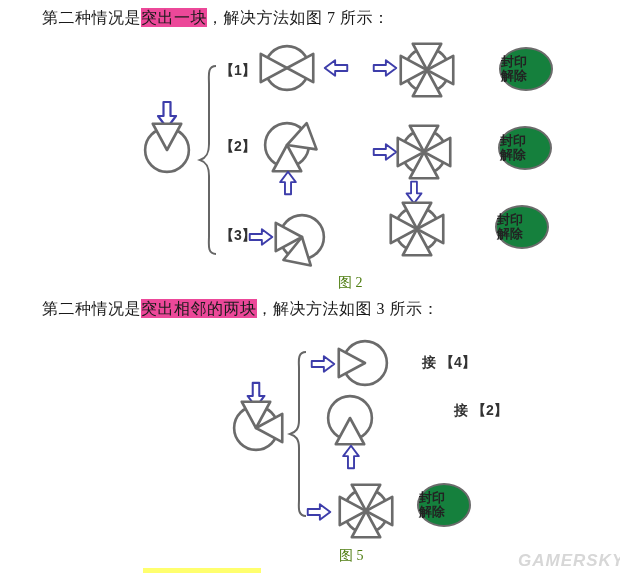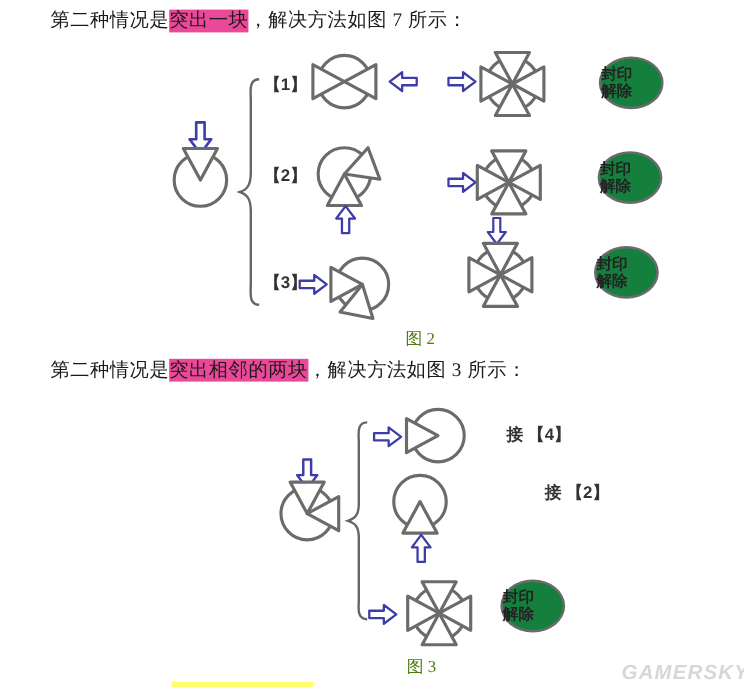--- a/index.html
+++ b/index.html
@@ -218,19 +218,19 @@
         <polygon points="32,32 56,19 56,45" fill="#fff" stroke="#6b6b6b" stroke-width="2.4" stroke-linejoin="round"></polygon>
         <polygon points="32,32 45,56 19,56" fill="#fff" stroke="#6b6b6b" stroke-width="2.4" stroke-linejoin="round"></polygon>
         <polygon points="32,32 8,45 8,19" fill="#fff" stroke="#6b6b6b" stroke-width="2.4" stroke-linejoin="round"></polygon>
       </svg>
     </div>
     <div class="abs seal" style="left:417px;top:483px;">
       <span>封印</span>
       <span>解除</span>
     </div>
 
-    <div class="abs caption" style="left:339px;top:547px;">图 3</div>
+    <div class="abs caption" style="left:339px;top:547px;">图 5</div>
   </div>
 
   <div class="abs watermark" style="left:518px;top:551px;">GAMERSKY</div>
   <div class="abs bottom-sliver" style="left:143px;top:568px;width:118px;height:5px;"></div>
 
 </div>
 
 </body></html>

